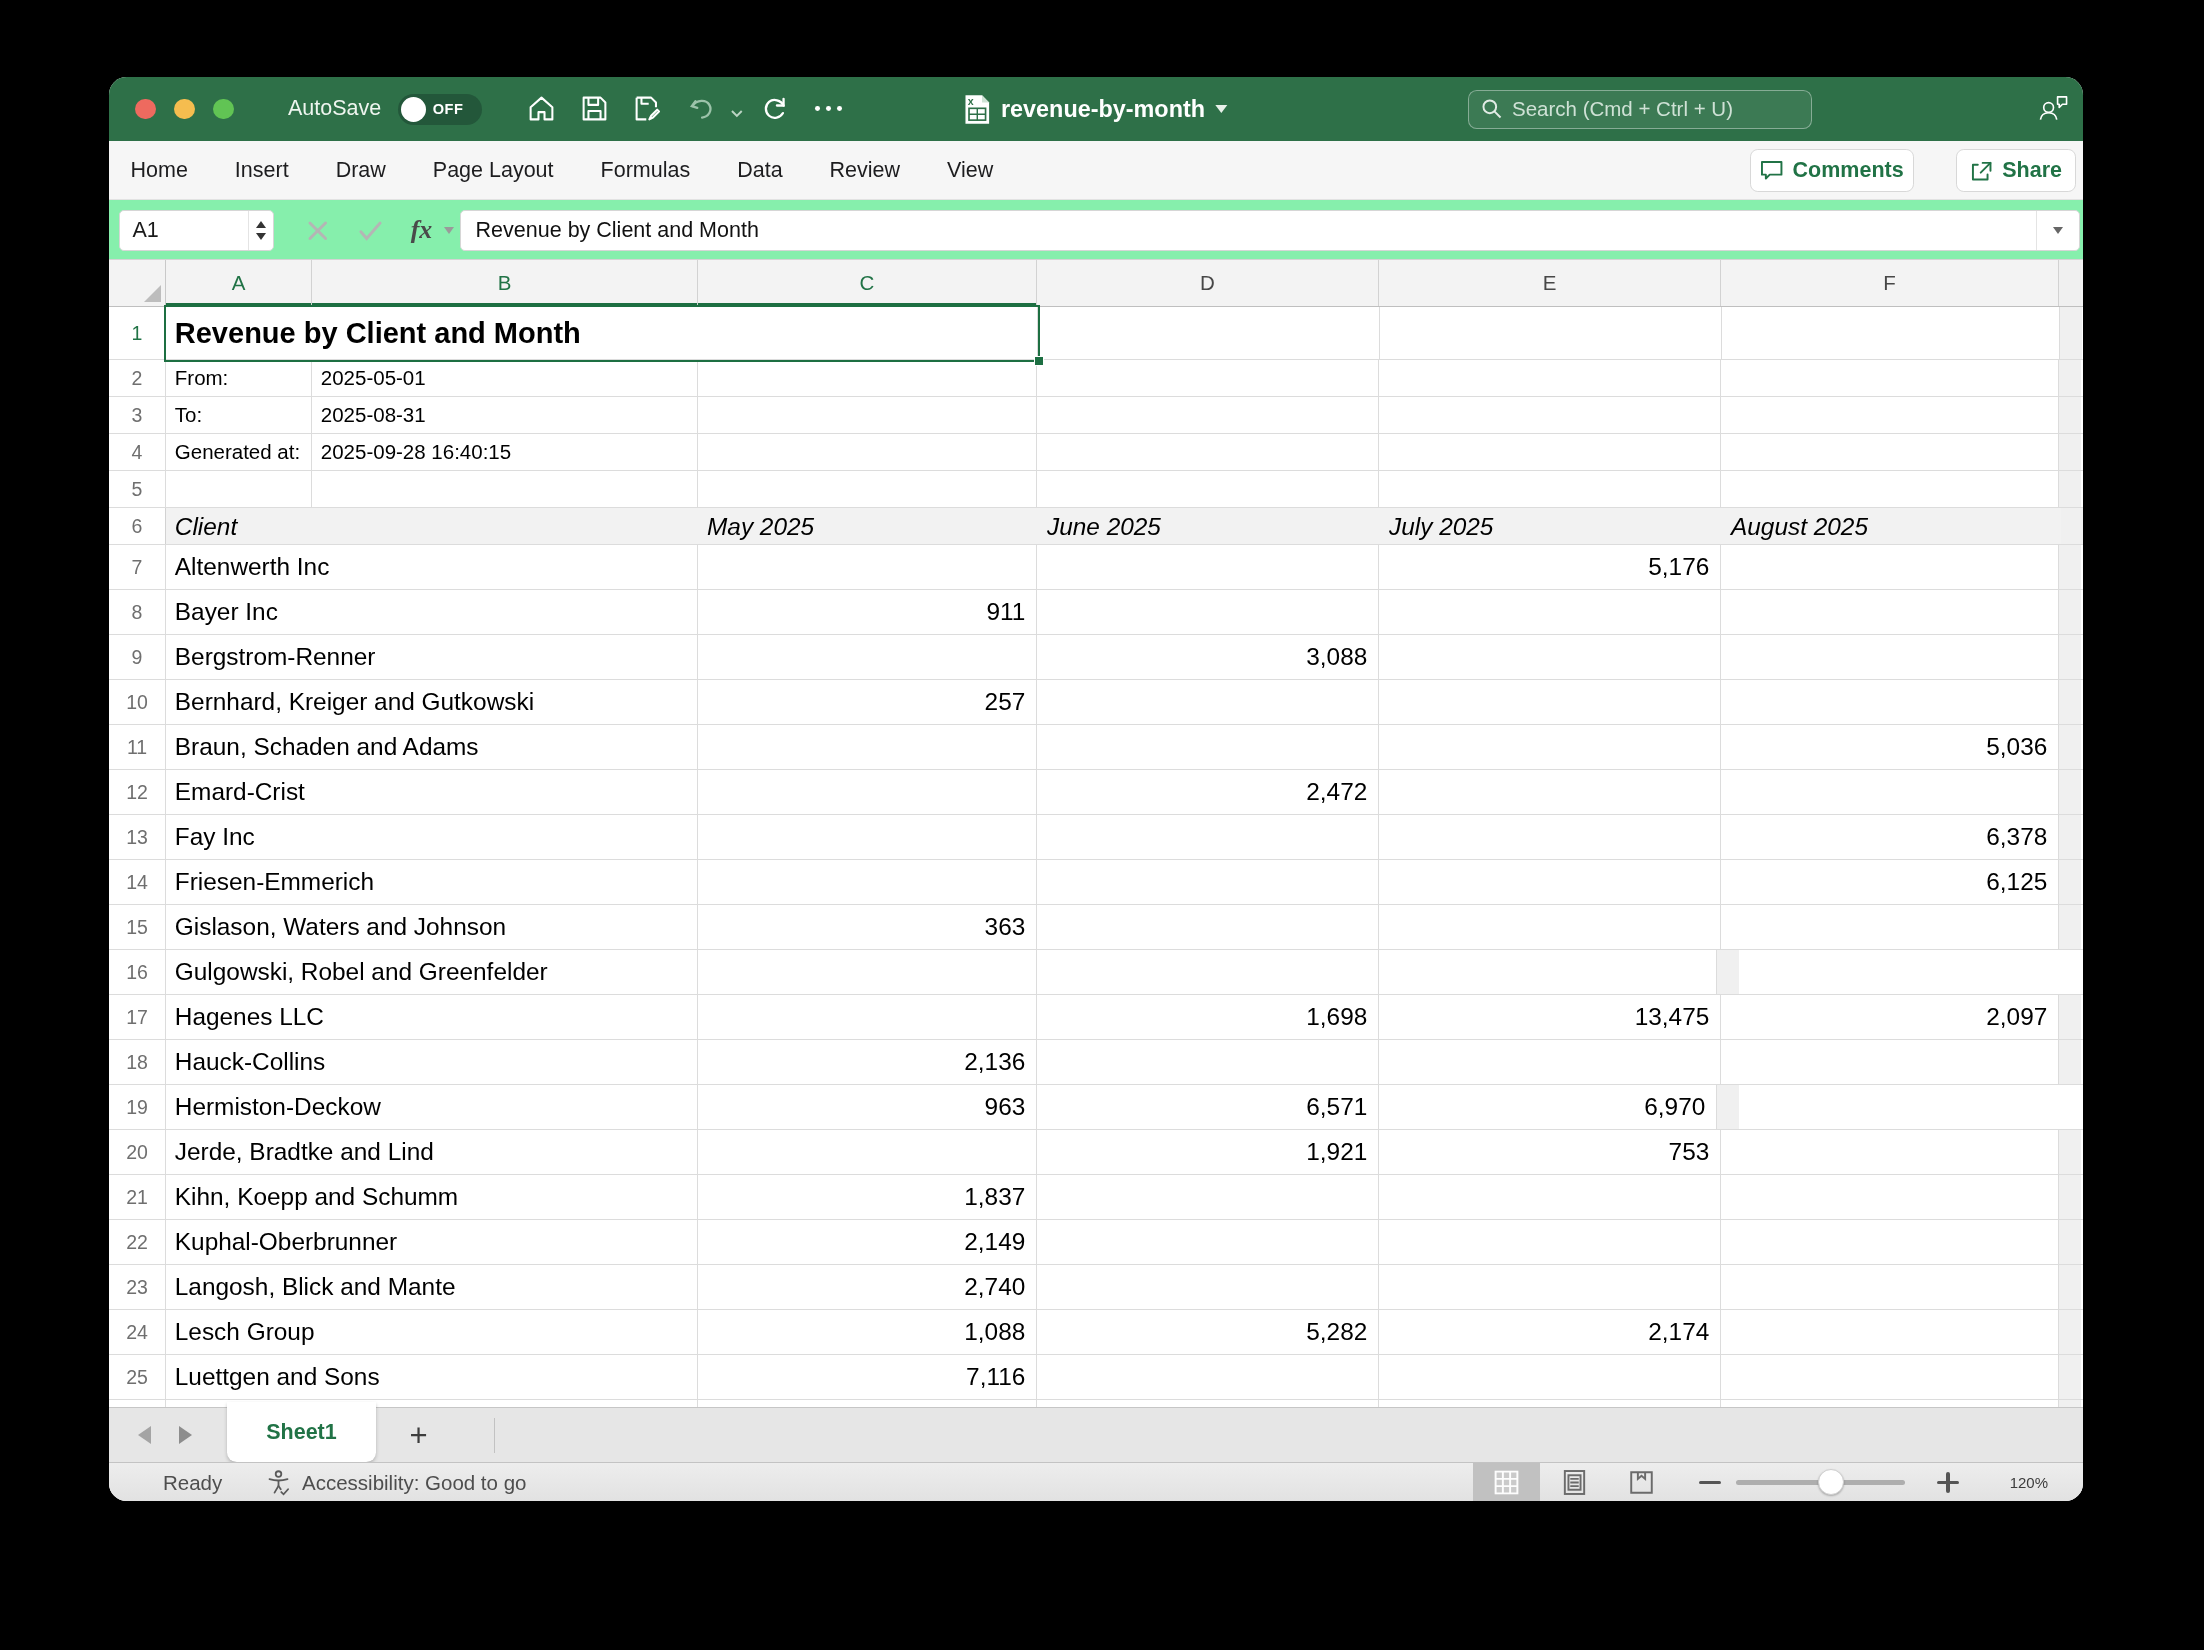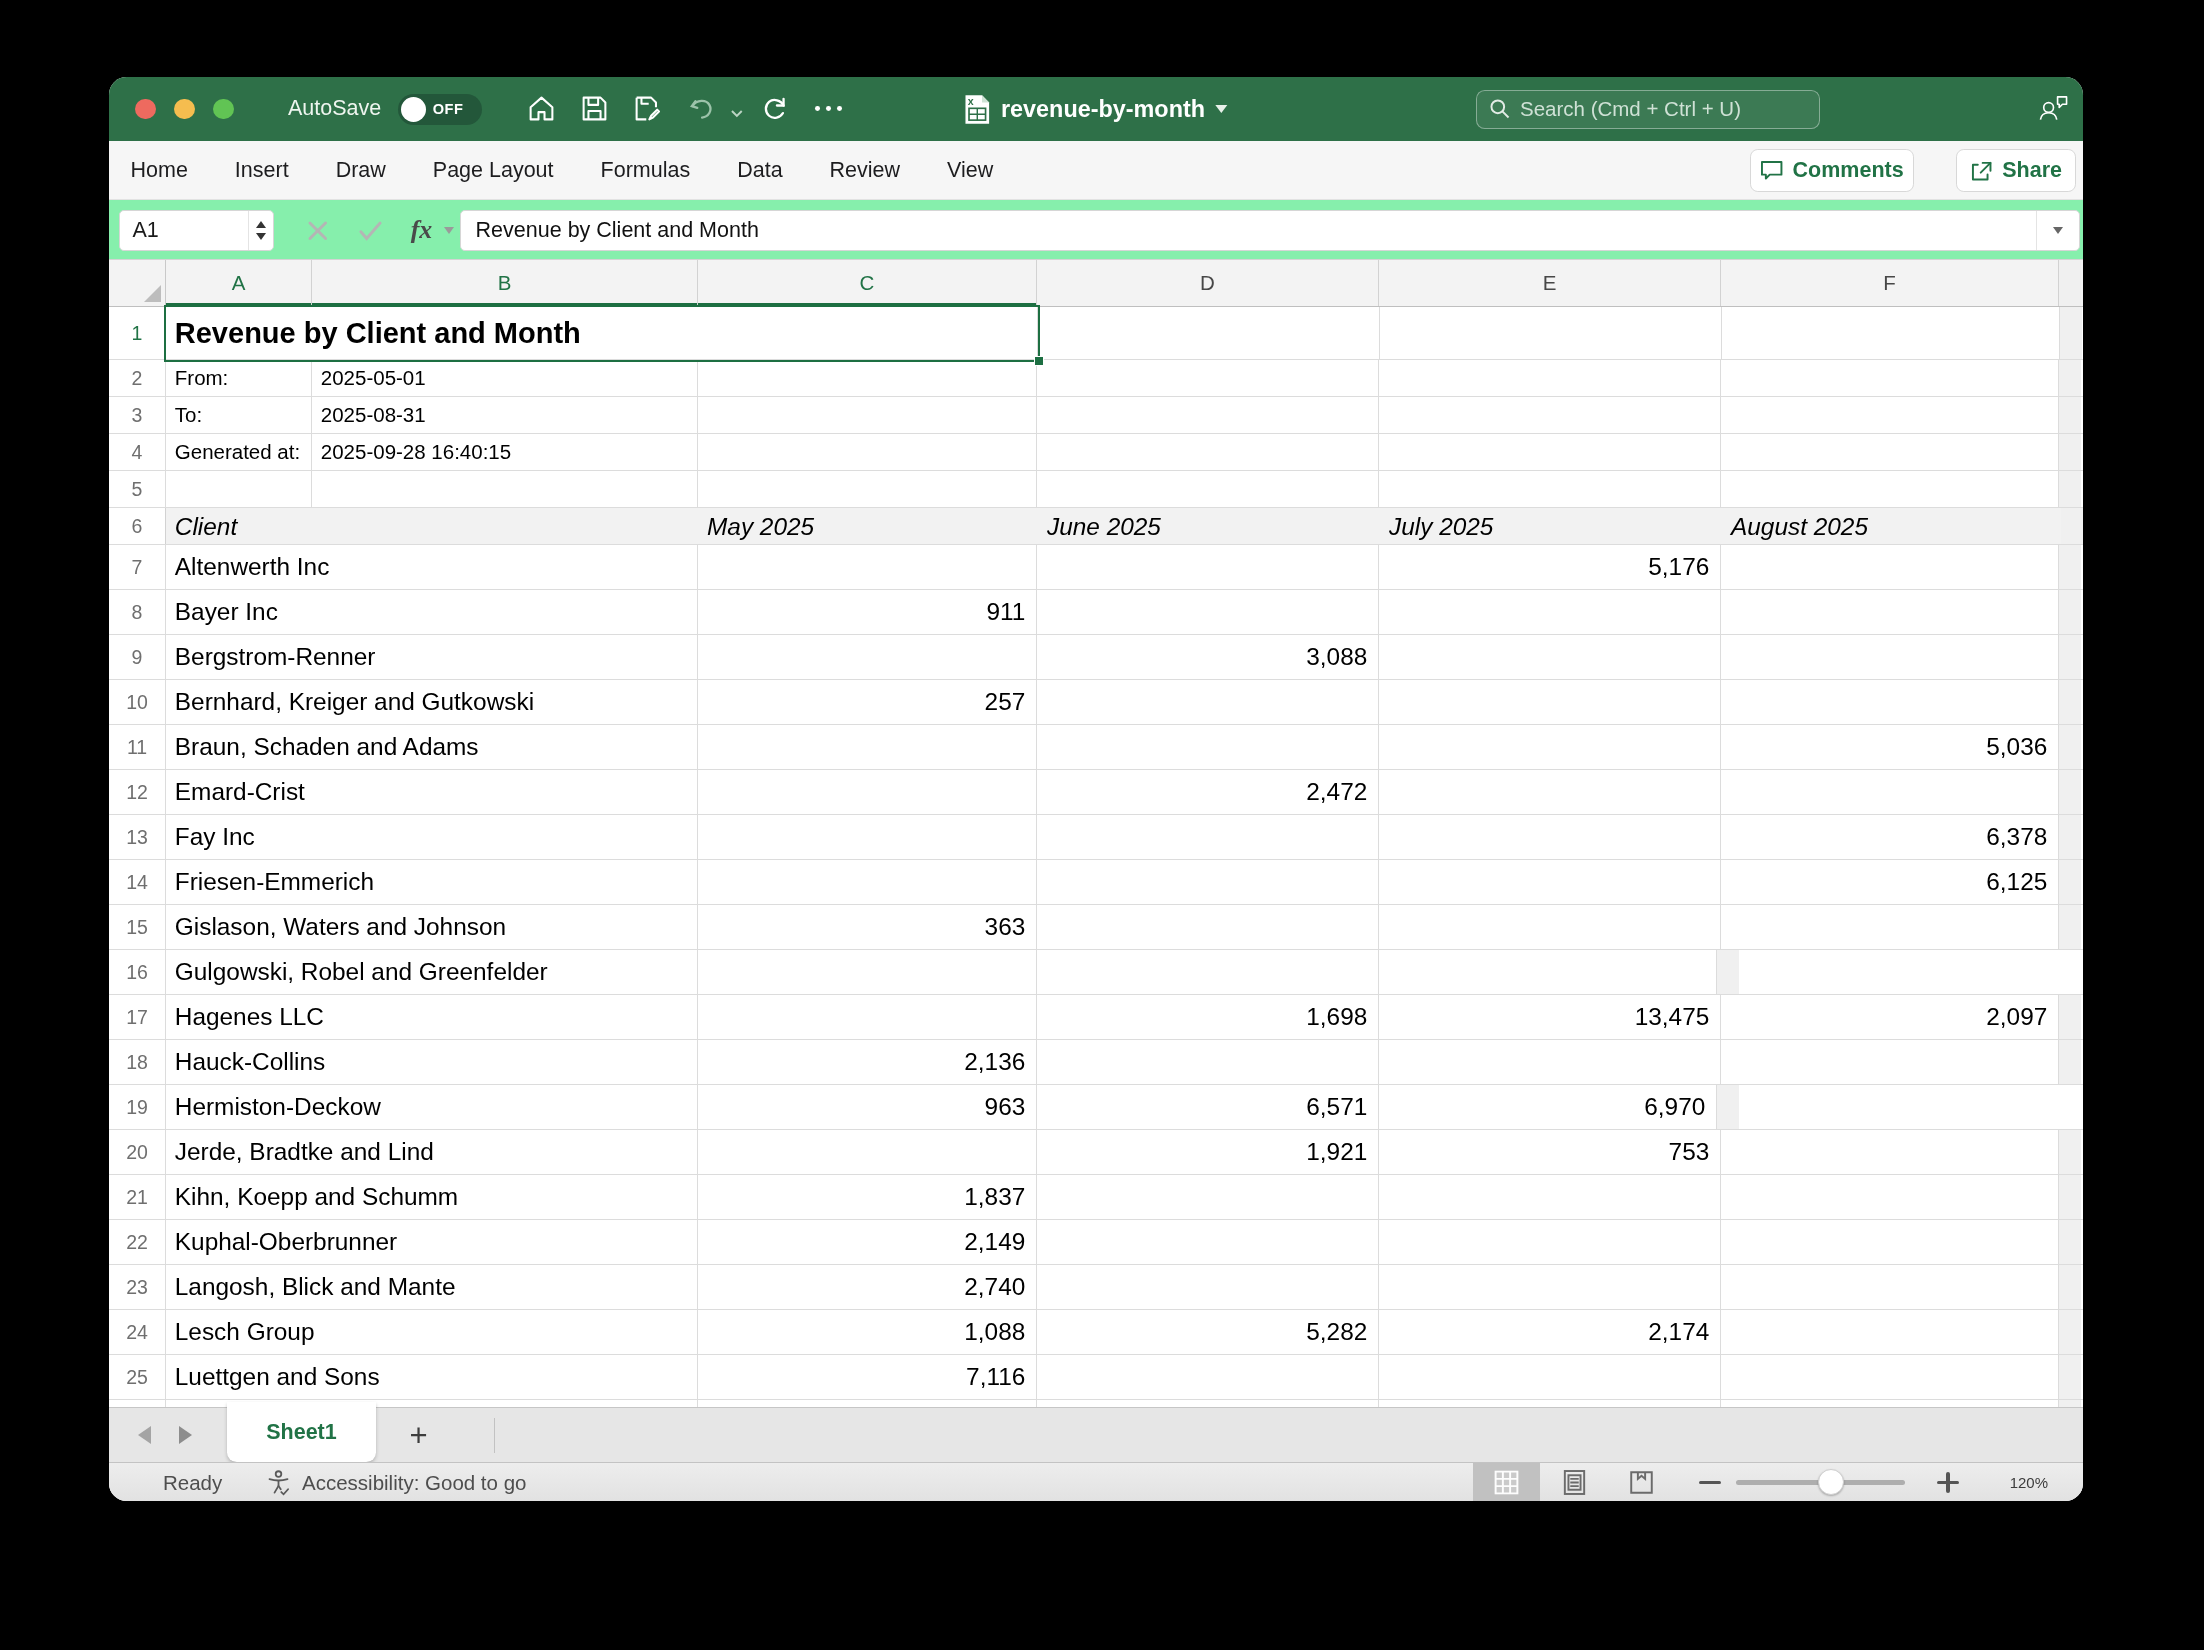--- a/index.html
+++ b/index.html
@@ -16,21 +16,21 @@
   .toggle .knob { width:25px; height:25px; border-radius:50%; background:#fff; margin-left:2.9px; }
   .toggle .state { color:#fff; font-size:14.6px; font-weight:700; letter-spacing:0.5px; margin-left:6.8px; }
   .tb-icon { position:absolute; top:15.6px; width:31px; height:31px; display:flex; align-items:center; justify-content:center; }
   .tb-icon svg { display:block; }
   .i-home{ left:417px; } .i-save{ left:470px; } .i-saveas{ left:523px; } .i-undo{ left:577px; } .i-undo-chev{ left:620px; top:21.5px; width:15.6px;}
   .i-redo{ left:650px; } .i-ellipsis{ left:704px; }
   .dots { display:flex; gap:5.9px; } .dots i{ width:4.9px; height:4.9px; border-radius:50%; background:#fff; display:block; }
   .doc-title { position:absolute; left:50%; top:0; transform:translateX(-50%); height:64px; display:flex; align-items:center; gap:10.7px; }
   .doc-title .fname { color:#fff; font-size:23.4px; font-weight:700; }
   .chev-down { width:0; height:0; border-left:6.8px solid transparent; border-right:6.8px solid transparent; border-top:8.8px solid #e8f1ea; }
-  .searchbox { position:absolute; left:1359px; top:12.7px; width:344px; height:39px; border:1.5px solid rgba(255,255,255,.38); background:rgba(255,255,255,.07); border-radius:8.8px; display:flex; align-items:center; padding-left:11.7px; gap:9.8px;margin-left:8px; }
+  .searchbox { position:absolute; left:1359px; top:12.7px; width:344px; height:39px; border:1.5px solid rgba(255,255,255,.38); background:rgba(255,255,255,.07); border-radius:8.8px; display:flex; align-items:center; padding-left:11.7px; gap:9.8px; }
   .searchbox .ph { color:rgba(233,243,236,.85); font-size:20.5px; }
   .i-people { position:absolute; left:1929px; top:14.6px; }
 
   
   .ribbon { position:relative; height:59px; background:#f6f6f6; border-bottom:1px solid #e2e2e2; }
   .tabs { position:absolute; left:21.5px; top:0; height:59px; display:flex; align-items:center; gap:47px; }
   .tab { font-size:21.5px; color:#1d1d1f; white-space:nowrap; cursor:default; }
   .ribbon-btn { position:absolute; top:7.8px; height:43px; background:#fff; border:1px solid #d8d8d8; border-radius:7.8px; display:flex; align-items:center; justify-content:center; gap:8.8px; color:#217346; font-size:21.5px; font-weight:600; }
   .btn-comments { left:1641px; width:164px; }
   .btn-share { left:1847px; width:120px; }

